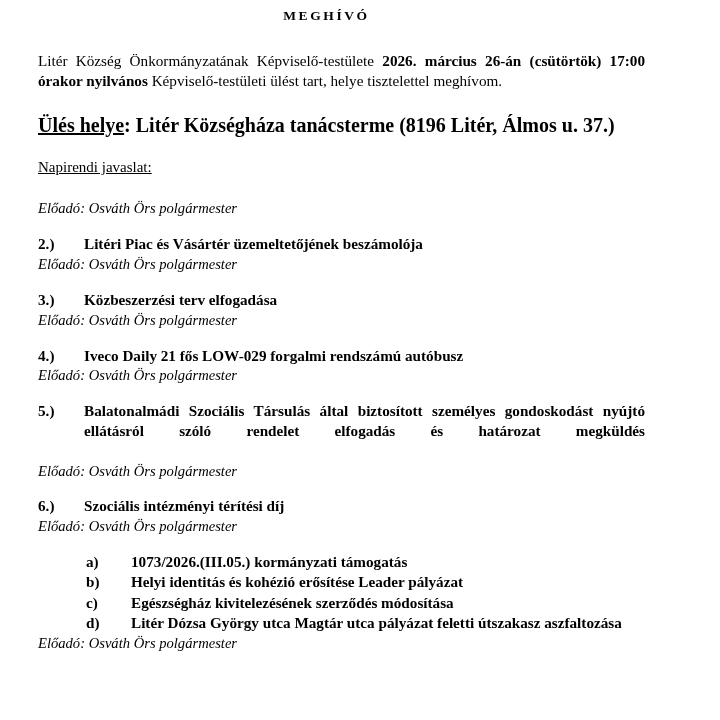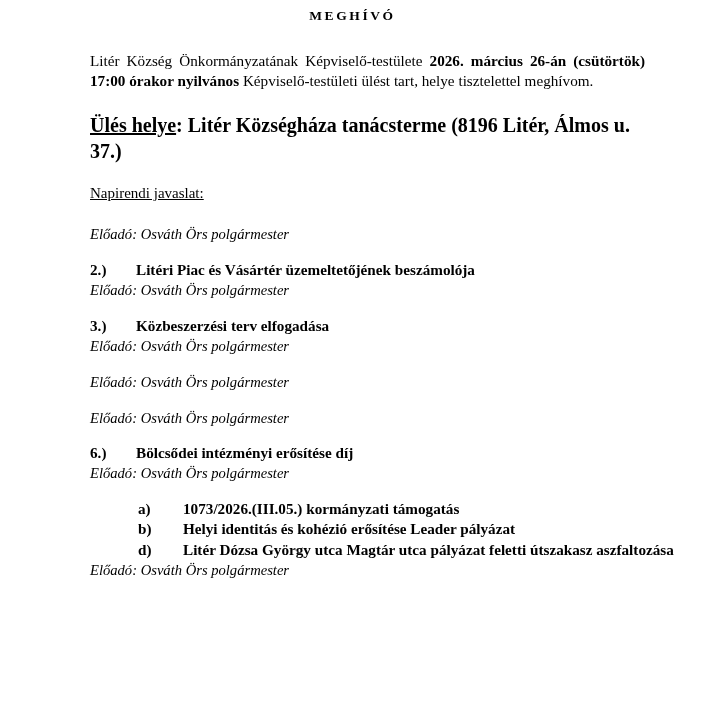--- a/index.html
+++ b/index.html
@@ -14,21 +14,21 @@
     font-family: "Liberation Serif", "DejaVu Serif", serif;
     color: #000000;
     overflow: hidden;
   }
 
   .page {
     position: relative;
     width: 720px;
     height: 590px;
     box-sizing: border-box;
-    padding: 0 75px 0 90px;
+    padding: 0 75px 0 38px;
   }
 
   
   .doc-title {
     text-align: center;
     font-weight: bold;
     font-size: 13.5px;
     letter-spacing: 2.6px;
     font-variant: small-caps;
     margin: 0;
@@ -160,36 +160,39 @@
       <div class="item-line"><span class="num">2.)</span><span>Litéri Piac és Vásártér üzemeltetőjének beszámolója</span></div>
       <div class="presenter">Előadó: Osváth Örs polgármester</div>
     </li>
 
     <li class="agenda-item">
       <div class="item-line"><span class="num">3.)</span><span>Közbeszerzési terv elfogadása</span></div>
       <div class="presenter">Előadó: Osváth Örs polgármester</div>
     </li>
 
     <li class="agenda-item">
-      <div class="presenter">Előadó: Osváth Örs polgármester</div>
-    </li>
-
-    <li class="agenda-item">
-      <div class="presenter">Előadó: Osváth Örs polgármester</div>
-    </li>
-
-    <li class="agenda-item">
-      <div class="item-line"><span class="num">6.)</span><span>Bölcsődei intézményi erősítése díj</span></div>
+      <div class="item-line"><span class="num">4.)</span><span>Iveco Daily 21 fős LOW-029 forgalmi rendszámú autóbusz</span></div>
+      <div class="presenter">Előadó: Osváth Örs polgármester</div>
+    </li>
+
+    <li class="agenda-item">
+      <div class="item-line justify-all"><span class="num">5.)</span><span>Balatonalmádi Szociális Társulás által biztosított személyes gondoskodást nyújtó ellátásról szóló rendelet elfogadás és határozat megküldés</span></div>
+      <div class="presenter">Előadó: Osváth Örs polgármester</div>
+    </li>
+
+    <li class="agenda-item">
+      <div class="item-line"><span class="num">6.)</span><span>Szociális intézményi térítési díj</span></div>
       <div class="presenter">Előadó: Osváth Örs polgármester</div>
     </li>
 
     <li class="agenda-item">
       <ul class="sub-list">
         <li class="sub-item"><span class="sub-marker">a)</span><span>1073/2026.(III.05.) kormányzati támogatás</span></li>
         <li class="sub-item"><span class="sub-marker">b)</span><span>Helyi identitás és kohézió erősítése Leader pályázat</span></li>
+        <li class="sub-item"><span class="sub-marker">c)</span><span>Egészségház kivitelezésének szerződés módosítása</span></li>
         <li class="sub-item"><span class="sub-marker">d)</span><span>Litér Dózsa György utca Magtár utca pályázat feletti útszakasz aszfaltozása</span></li>
       </ul>
       <div class="presenter">Előadó: Osváth Örs polgármester</div>
     </li>
 
     <li class="agenda-item">
       
       
     </li>
 

